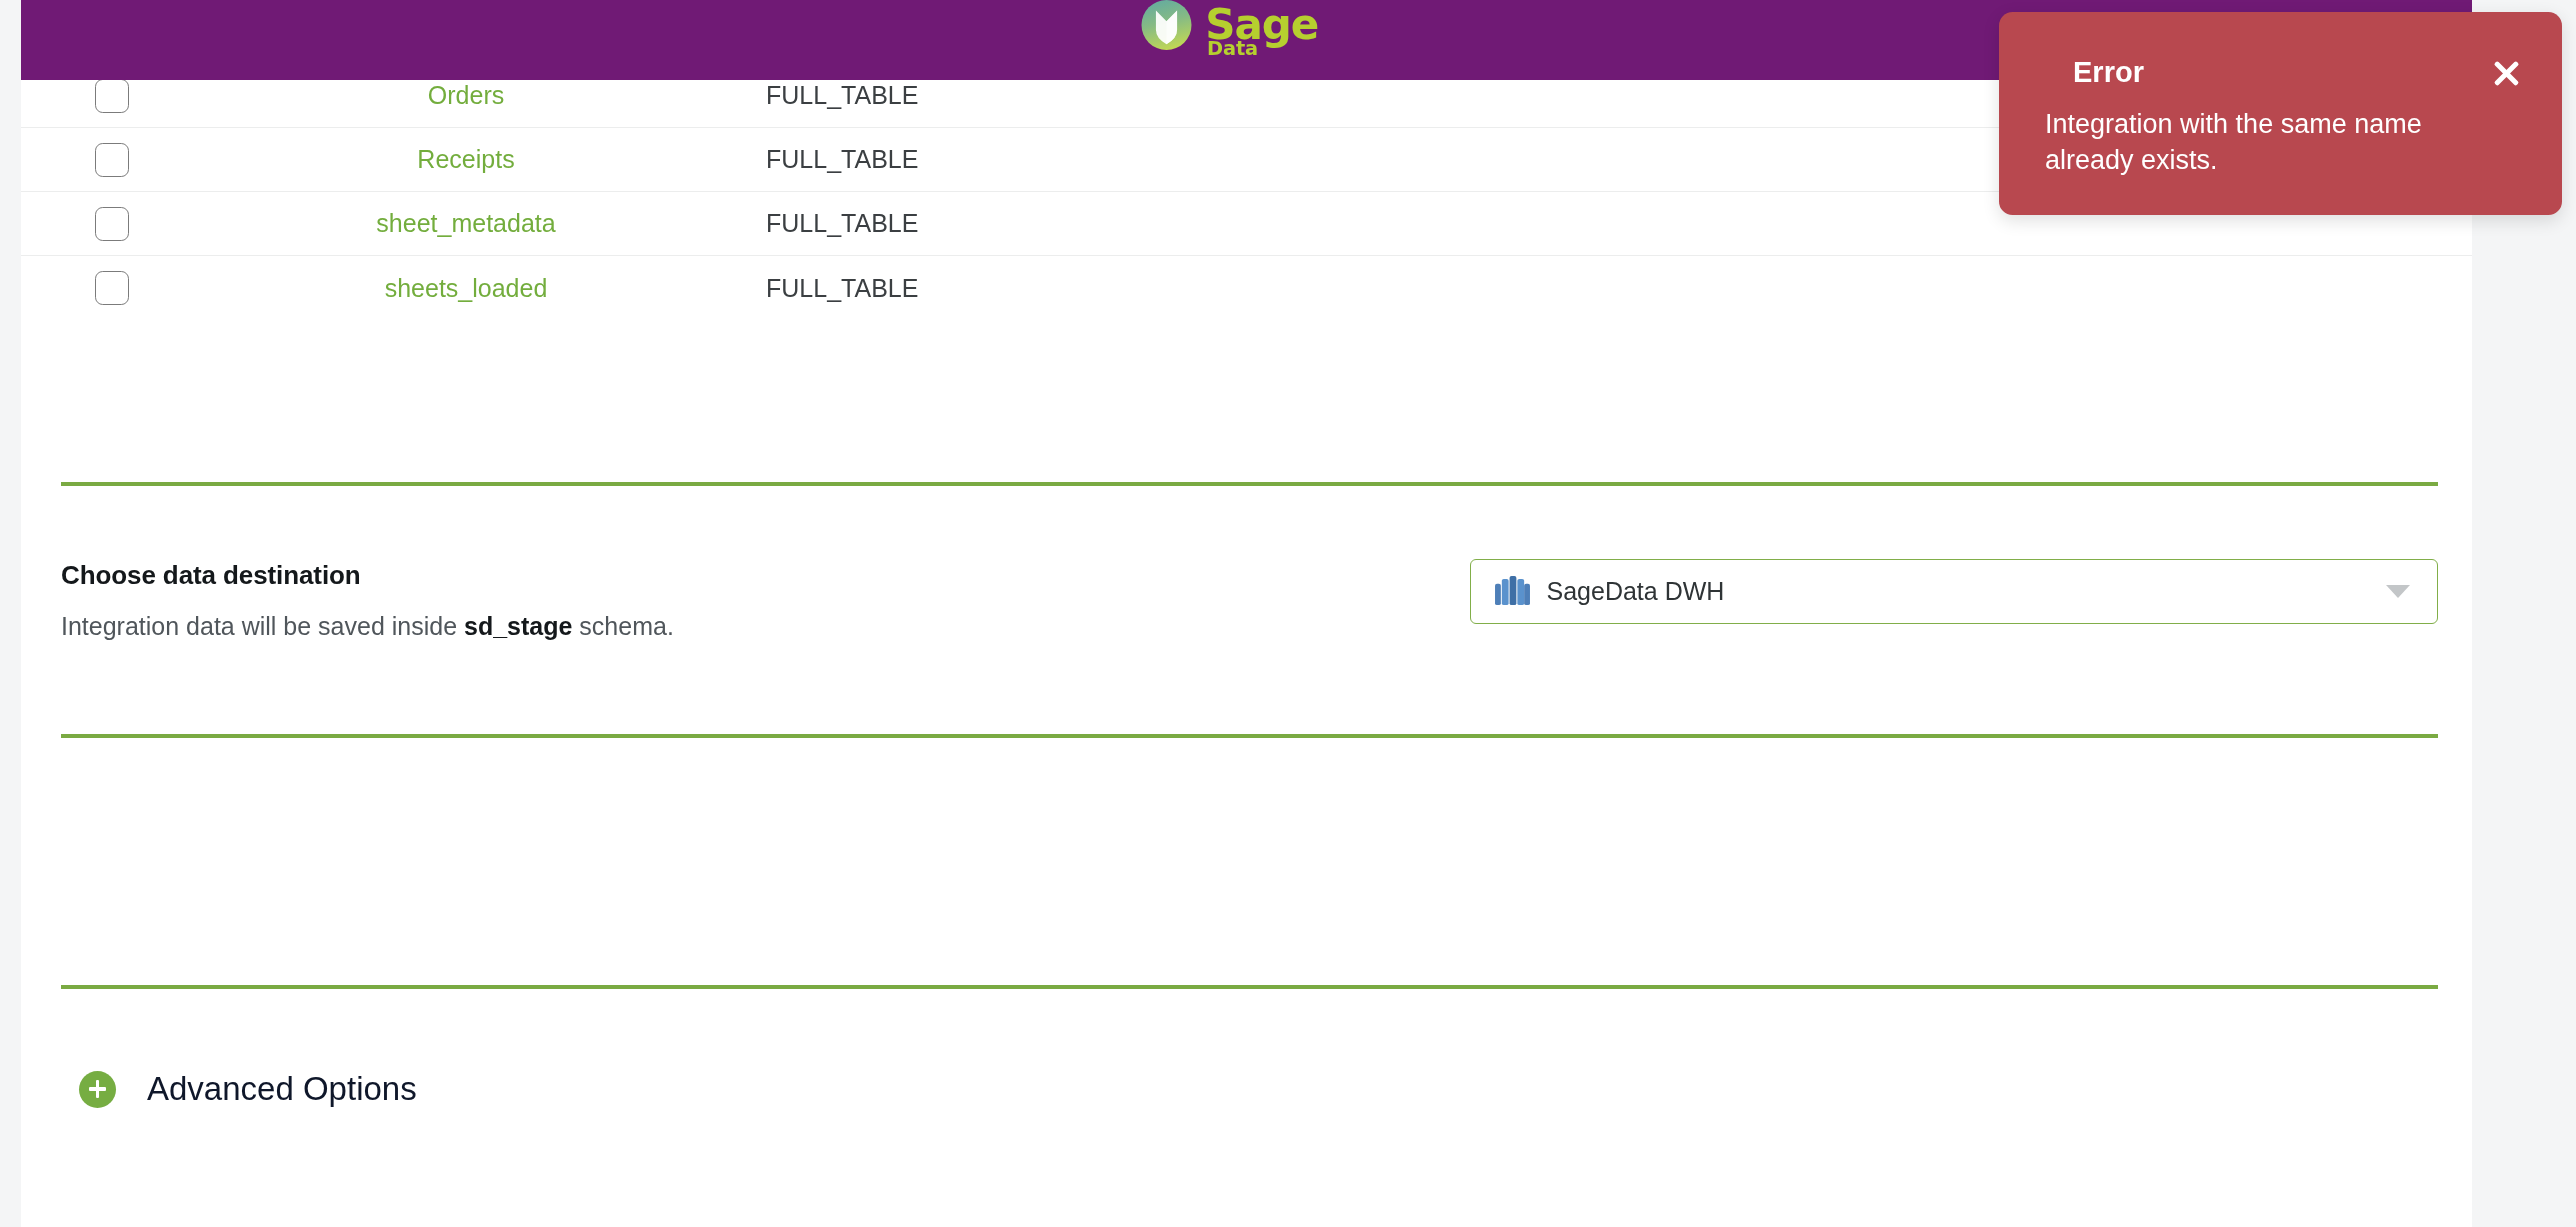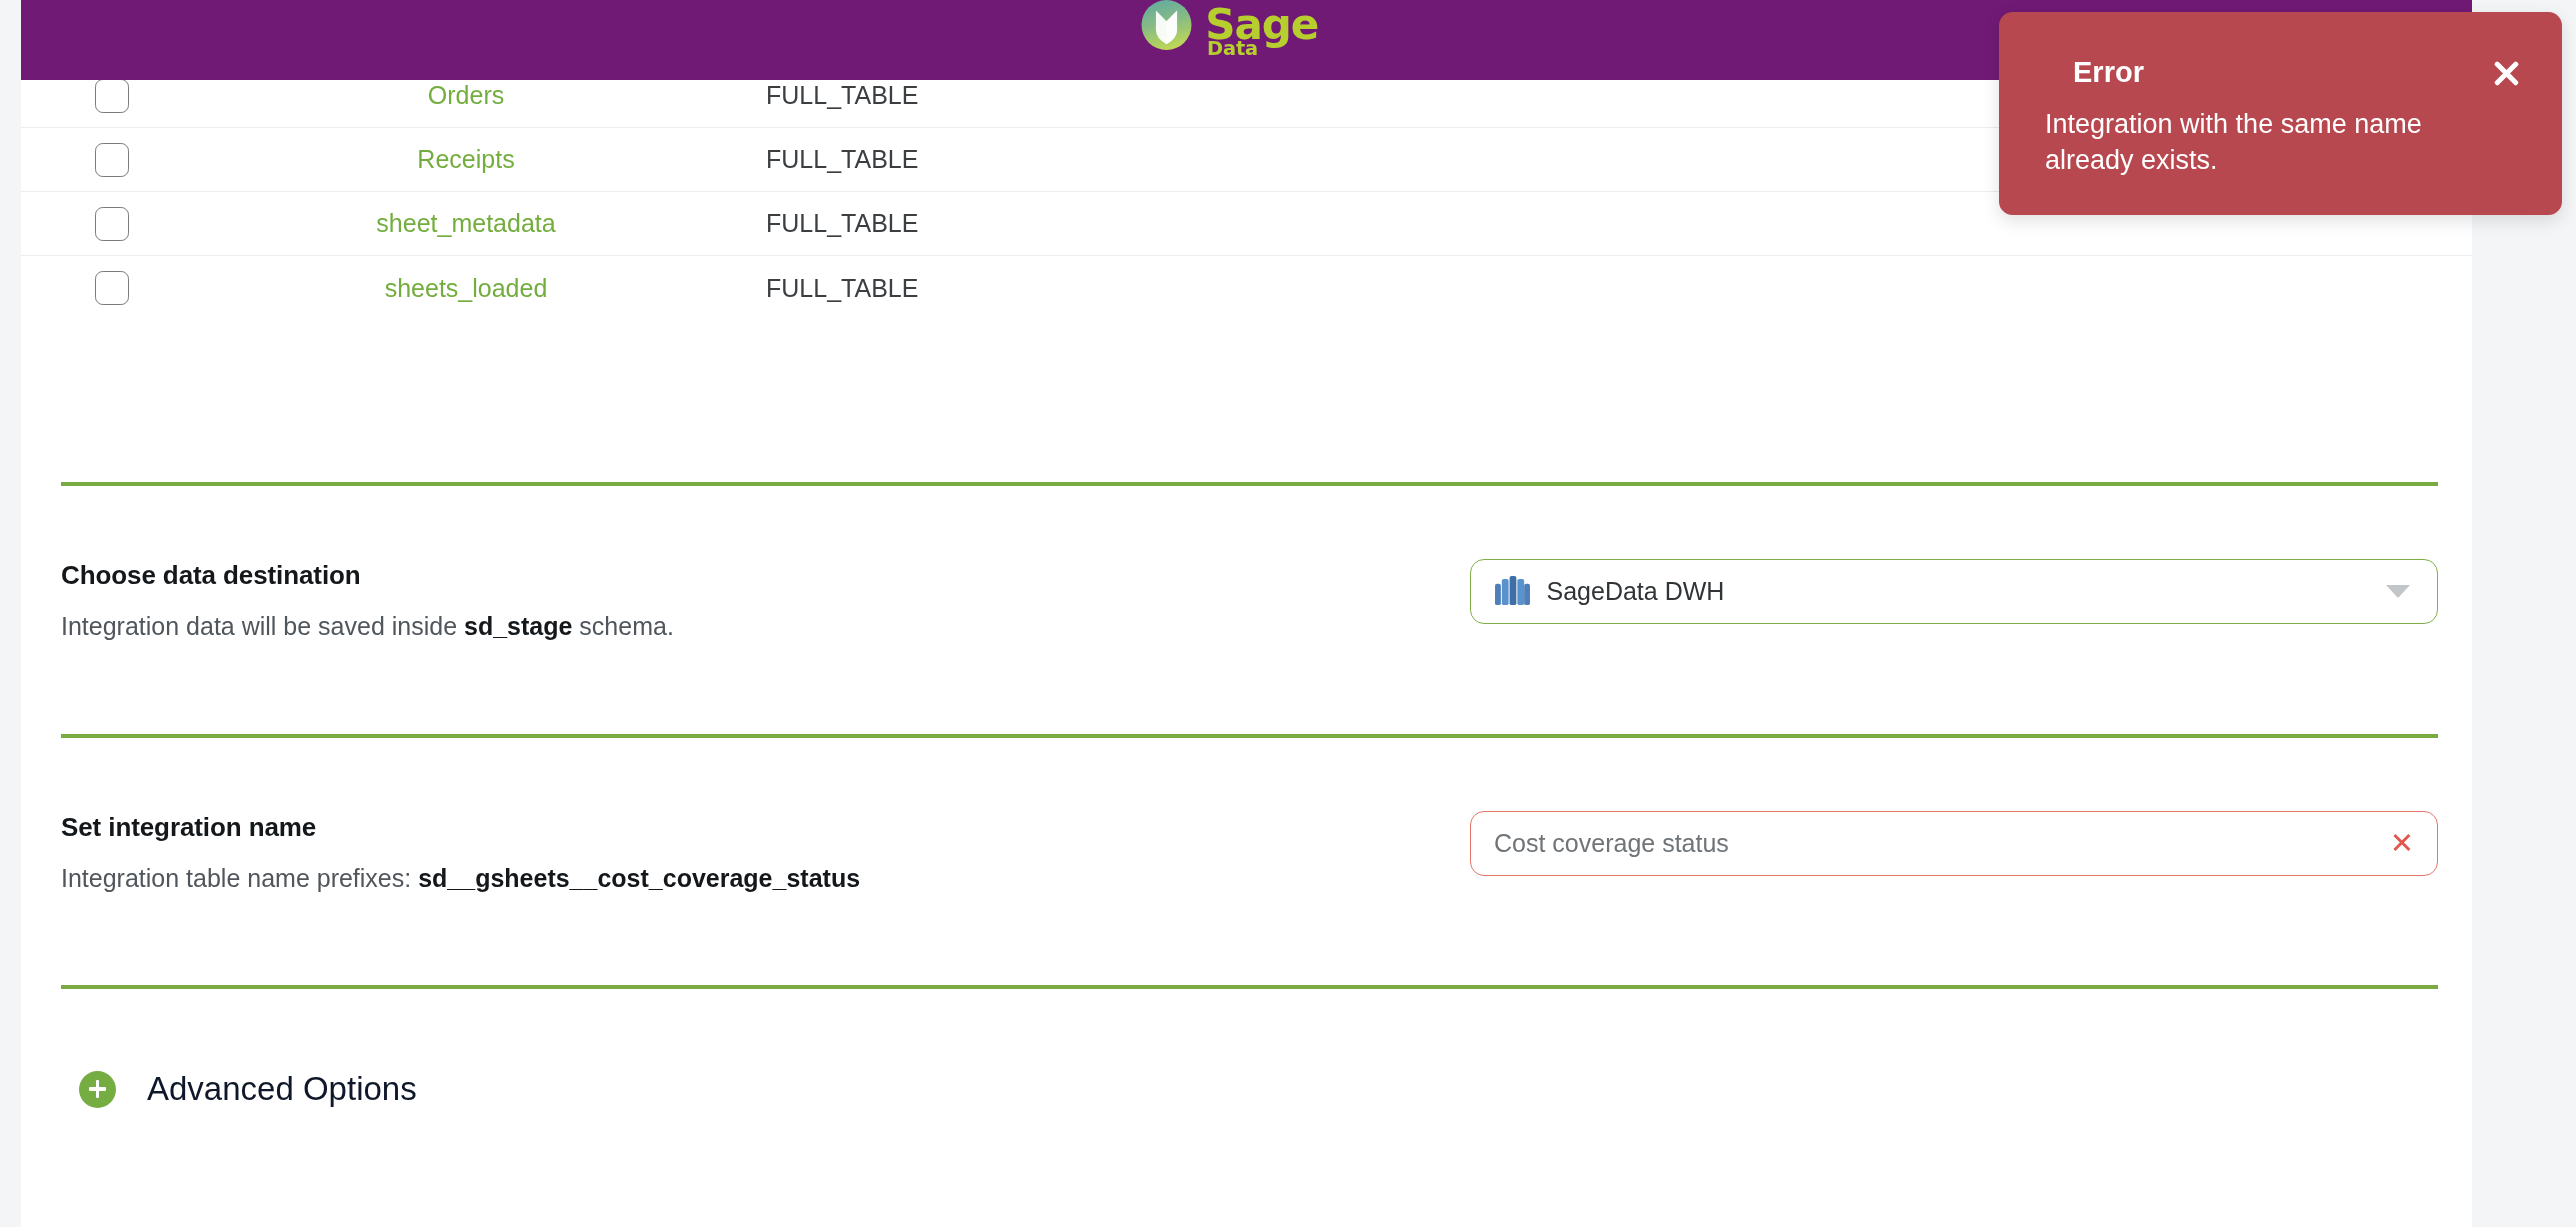--- a/index.html
+++ b/index.html
@@ -161,21 +161,21 @@
     white-space: nowrap;
   }
   .sec-sub b { color: #14181b; font-weight: 700; }
 
   .field {
     position: absolute;
     right: 0;
     top: 0;
     width: 968px;
     height: 65px;
-    border-radius: 14px;
+    border-radius: 6px;
     background: #ffffff;
     display: flex;
     align-items: center;
     padding: 0 23px;
   }
   .field.ok { border: 1.9px solid #81ae49; }
   .field.err { border: 1.9px solid #e4756a; }
 
   .db-icon { width: 37px; height: 33px; flex: none; margin-right: 15.5px; }
   .field-val {
@@ -334,30 +334,20 @@
           <rect x="8" y="4" width="7" height="27" rx="2" fill="#5a92cd"></rect>
           <rect x="16" y="1" width="7" height="30" rx="2" fill="#3e6fa6"></rect>
           <rect x="24" y="4" width="7" height="27" rx="2" fill="#5a92cd"></rect>
           <rect x="31" y="9" width="6" height="22" rx="2" fill="#4e7fb8"></rect>
         </svg>
         <div class="field-val">SageData DWH</div>
         <div class="caret"></div>
       </div>
     </div>
 
-    <div class="section" style="top:812px; height:87px;">
-      <div class="sec-left">
-        <div class="sec-title">Set integration name</div>
-        <div class="sec-sub"><span>Integration table name prefixes: </span><b>sd__gsheets__cost_coverage_status</b></div>
-      </div>
-      <div class="field err" style="top:-1px">
-        <div class="field-val placeholder">Cost coverage status</div>
-        <div class="clear-x">✕</div>
-      </div>
-    </div>
 
     <div class="adv">
       <div class="plus-btn"></div>
       <div class="adv-label">Advanced Options</div>
     </div>
 
     <div class="topbar">
       <div class="logo-wrap">
         <div class="logo-mark">
           <svg width="50" height="50" viewBox="0 0 52 52">

